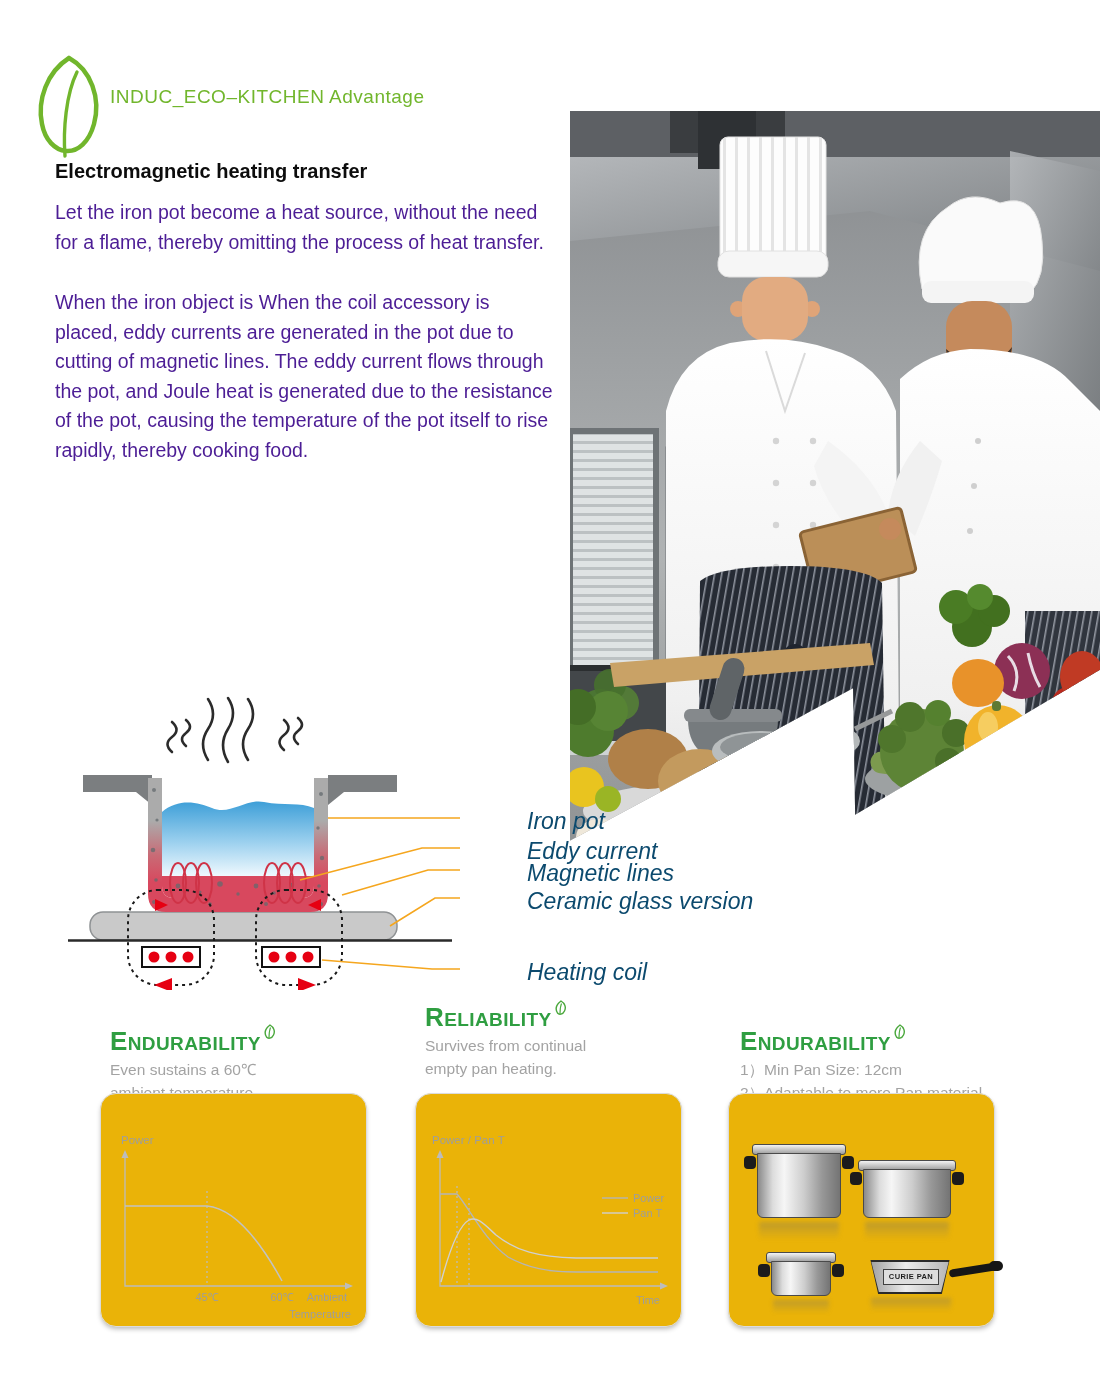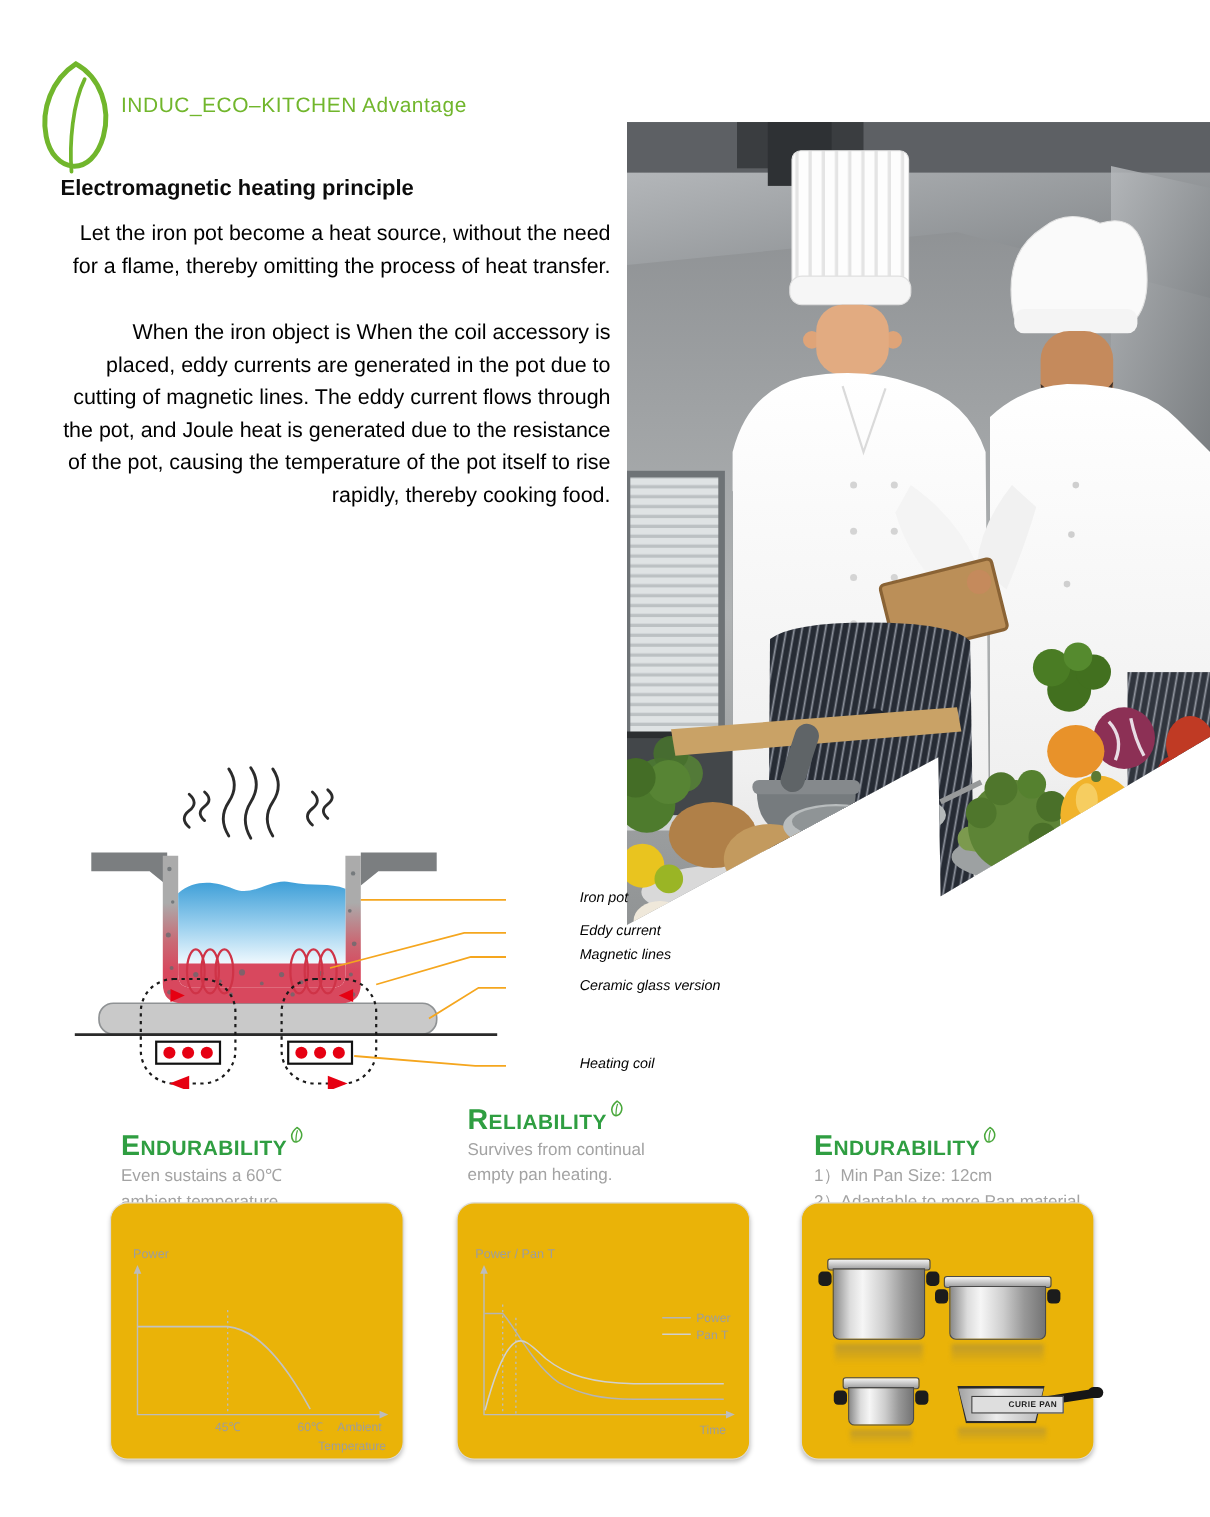--- a/index.html
+++ b/index.html
@@ -5,30 +5,30 @@
   html,body{margin:0;padding:0;background:#ffffff;}
   body{width:1100px;height:1379px;position:relative;font-family:"Liberation Sans",sans-serif;overflow:hidden;}
 
   
   .brand-title{position:absolute;left:110px;top:86px;font-size:19px;font-weight:400;color:#71b62c;letter-spacing:.5px;margin:0;}
   .logo{position:absolute;left:33px;top:52px;}
 
   
   .article-heading{position:absolute;left:55px;top:160px;font-size:20px;font-weight:700;color:#0c0c0c;margin:0;}
   .article-body{position:absolute;left:55px;top:198px;width:500px;}
-  .article-body p{font-size:19.5px;line-height:29.5px;color:#000000;margin:0 0 31px 0;text-align:right;}
+  .article-body p{font-size:19.5px;line-height:29.5px;color:#4c1d95;margin:0 0 31px 0;}
 
   
   .photo-wrap{position:absolute;left:570px;top:111px;width:530px;height:744px;
     clip-path:polygon(0 0,100% 0,100% 75.1%,53.8% 94.6%,53.4% 77.6%,0 98.1%);}
   .photo-wrap svg{display:block;}
 
   
   .diagram{position:absolute;left:60px;top:690px;width:600px;height:300px;}
-  .dlabel{position:absolute;left:467px;font-size:13px;font-style:italic;color:#000000;white-space:nowrap;}
+  .dlabel{position:absolute;left:467px;font-size:23px;font-style:italic;color:#0c4a6e;white-space:nowrap;}
 
   
   .card-head{position:absolute;width:300px;}
   .card-title{margin:0;font-size:19px;font-weight:700;color:#2f9e41;letter-spacing:.4px;display:inline-block;}
   .card-title::first-letter{font-size:26px;}
   .leaf-mini{vertical-align:10px;margin-left:2px;color:#4aa83c;}
   .card-sub{margin:3px 0 0 0;font-size:15.5px;line-height:20px;color:#a3a3a3;}
   .card{position:absolute;width:265px;height:232px;background:#eab308;border:1px solid #dcdcdc;border-radius:16px;
         box-shadow:0 3px 5px -1px rgba(0,0,0,.28);}
   .card svg{display:block;}
@@ -38,36 +38,36 @@
   .pot .rim{position:absolute;left:-5px;right:-5px;top:0;height:9px;background:linear-gradient(180deg,#f4f4f4,#9c9c9c);border:1px solid #4a4a4a;border-radius:3px;}
   .pot .body{position:absolute;left:0;right:0;top:9px;bottom:0;border:1px solid #4a4a4a;border-radius:0 0 6px 6px;
     background:linear-gradient(90deg,#8a8a8a 0%,#dcdcdc 18%,#f6f6f6 32%,#cdcdcd 56%,#989898 78%,#747474 100%);}
   .pot .hL,.pot .hR{position:absolute;top:12px;width:12px;height:13px;background:#1c1c1c;border-radius:4px;}
   .pot .hL{left:-13px;} .pot .hR{right:-13px;}
   .refl{position:absolute;height:24px;background:linear-gradient(180deg,rgba(110,110,110,.35),rgba(110,110,110,0) 75%);filter:blur(2px);}
   .fry{position:absolute;}
   .fry .bodyo{position:absolute;left:0;top:0;width:86px;height:34px;background:#2a2a2a;clip-path:polygon(4% 0,96% 0,87% 100%,13% 100%);}
   .fry .bodyi{position:absolute;left:1px;top:2px;width:84px;height:30px;background:linear-gradient(90deg,#9a9a9a,#ececec 45%,#b2b2b2);clip-path:polygon(4% 0,96% 0,87% 100%,13% 100%);}
   .fry .plate{position:absolute;left:16px;top:9px;width:54px;height:14px;background:#dedede;border:1px solid #3f3f3f;
-    font-size:7.5px;font-weight:700;color:#1d1d1d;text-align:center;line-height:14px;letter-spacing:.4px;padding-left:28px;}
+    font-size:7.5px;font-weight:700;color:#1d1d1d;text-align:center;line-height:14px;letter-spacing:.4px;}
   .fry .handle{position:absolute;left:82px;top:6px;width:48px;height:8px;background:#161616;border-radius:4px;transform:rotate(-9deg);}
   .fry .htip{position:absolute;left:122px;top:1px;width:14px;height:10px;background:#161616;border-radius:5px;}
 </style>
 </head>
 <body>
 
 <div class="logo">
   <svg width="72" height="108" viewBox="0 0 72 108">
     <path d="M36 6 C14 20 4 48 9 72 C12 88 22 98 33 99 C45 100 56 90 61 72 C68 46 58 18 36 6 Z" fill="none" stroke="#71b62c" stroke-width="4.5" stroke-linecap="round"></path>
     <path d="M32 104 C30 78 33 42 44 20" fill="none" stroke="#71b62c" stroke-width="3.4" stroke-linecap="round"></path>
   </svg>
 </div>
 <h1 class="brand-title">INDUC_ECO–KITCHEN Advantage</h1>
 
-<h2 class="article-heading">Electromagnetic heating principle</h2>
+<h2 class="article-heading">Electromagnetic heating transfer</h2>
 <div class="article-body">
   <p>Let the iron pot become a heat source, without the need for a flame, thereby omitting the process of heat transfer.</p>
   <p>When the iron object is When the coil accessory is placed, eddy currents are generated in the pot due to cutting of magnetic lines. The eddy current flows through the pot, and Joule heat is generated due to the resistance of the pot, causing the temperature of the pot itself to rise rapidly, thereby cooking food.</p>
 </div>
 
 <div class="photo-wrap">
   <svg width="530" height="744" viewBox="0 0 530 744" preserveAspectRatio="none">
     <defs>
       <linearGradient id="gBg" x1="0" y1="0" x2="0" y2="1">
         <stop offset="0" stop-color="#86898c"></stop>

